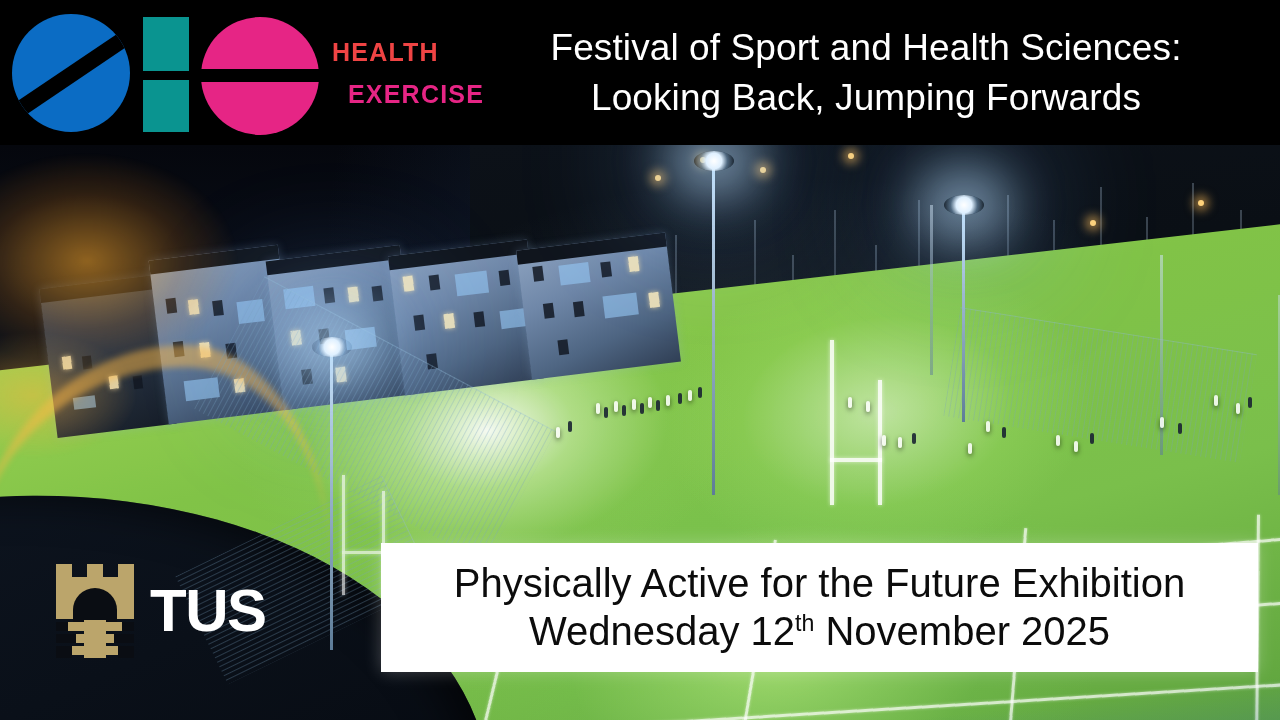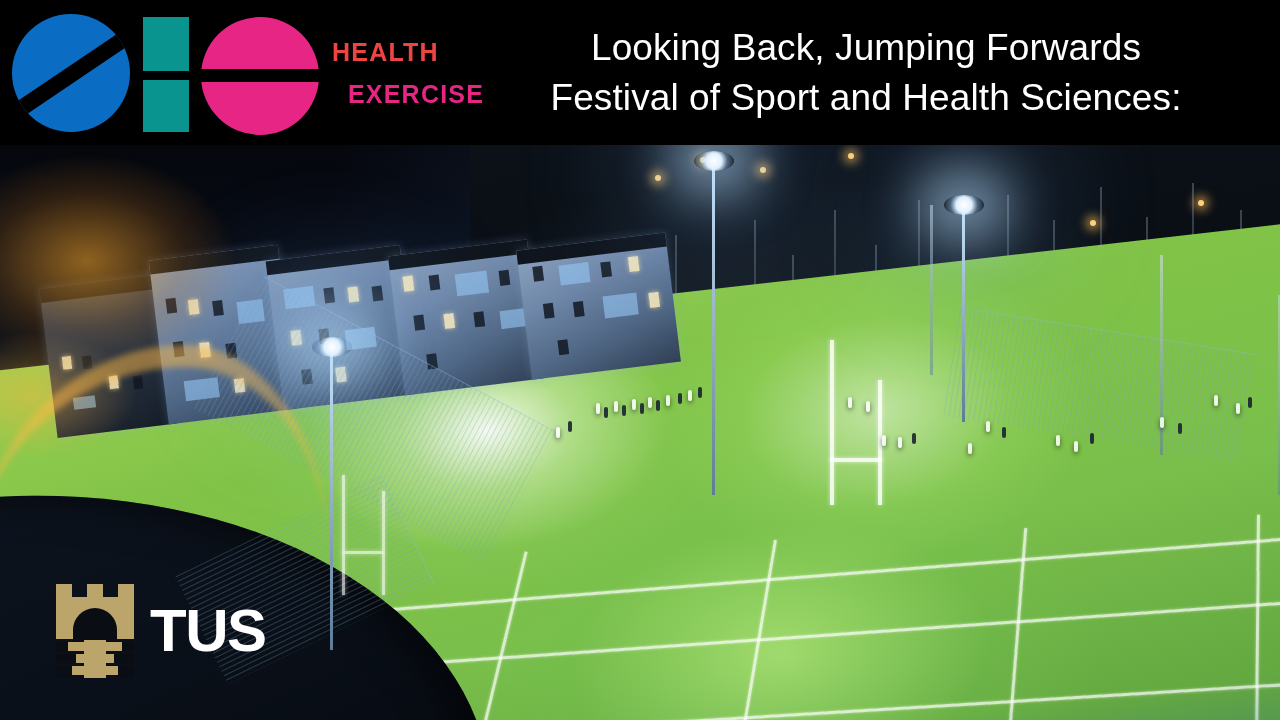--- a/index.html
+++ b/index.html
@@ -190,21 +190,21 @@
   .w-exer   { color:#E62585;margin-left:16px; }
 
   .header-title {
     flex:1; text-align:center; color:#fff;
     font-size:37px; line-height:1.33; font-weight:400;
     padding-right:18px; letter-spacing:.1px;
   }
 
   
   .tus {
-    position:absolute; left:56px; top:584px; z-index:15;
+    position:absolute; left:56px; top:564px; z-index:15;
     display:flex; align-items:center; gap:16px;
   }
   .tus-mark { position:relative; width:78px; height:94px; }
   .tus-crenel {
     position:absolute; top:0; left:0; width:78px; height:14px;
     background:
       linear-gradient(#BBA56B,#BBA56B) 0 0/16px 14px no-repeat,
       linear-gradient(#BBA56B,#BBA56B) 31px 0/16px 14px no-repeat,
       linear-gradient(#BBA56B,#BBA56B) 62px 0/16px 14px no-repeat;
   }
@@ -454,22 +454,22 @@
       <div class="mk-e"></div>
       <div class="mk-e-bar"></div>
 
       <div class="words">
         <span class="w-health">HEALTH</span>
         <span class="w-exer">EXERCISE</span>
       </div>
     </div>
 
     <div class="header-title">
+      <div>Festival of Sport and Health Sciences:</div>
       <div>Looking Back, Jumping Forwards</div>
-      <div>Festival of Sport and Health Sciences:</div>
     </div>
 
   </div>
 
   <div class="tus">
     <div class="tus-mark">
       <i class="tus-crenel"></i>
       <i class="tus-body"></i>
       <i class="tus-arch"></i>
       <i class="tus-bar b1"></i>
@@ -479,14 +479,18 @@
       <i class="tus-gap" style="left:0px;  top:58px; width:12px; height:9px;"></i>
       <i class="tus-gap" style="left:66px; top:58px; width:12px; height:9px;"></i>
       <i class="tus-gap" style="left:0px;  top:70px; width:20px; height:9px;"></i>
       <i class="tus-gap" style="left:58px; top:70px; width:20px; height:9px;"></i>
       <i class="tus-gap" style="left:0px;  top:82px; width:16px; height:12px;"></i>
       <i class="tus-gap" style="left:62px; top:82px; width:16px; height:12px;"></i>
     </div>
     <span class="tus-text">TUS</span>
   </div>
 
+  <div class="banner">
+    <div class="banner-l1">Physically Active for the Future Exhibition</div>
+    <div class="banner-l2"><span>Wednesday 12</span><sup>th</sup><span> November 2025</span></div>
+  </div>
 
 </div>
 
 </body></html>

